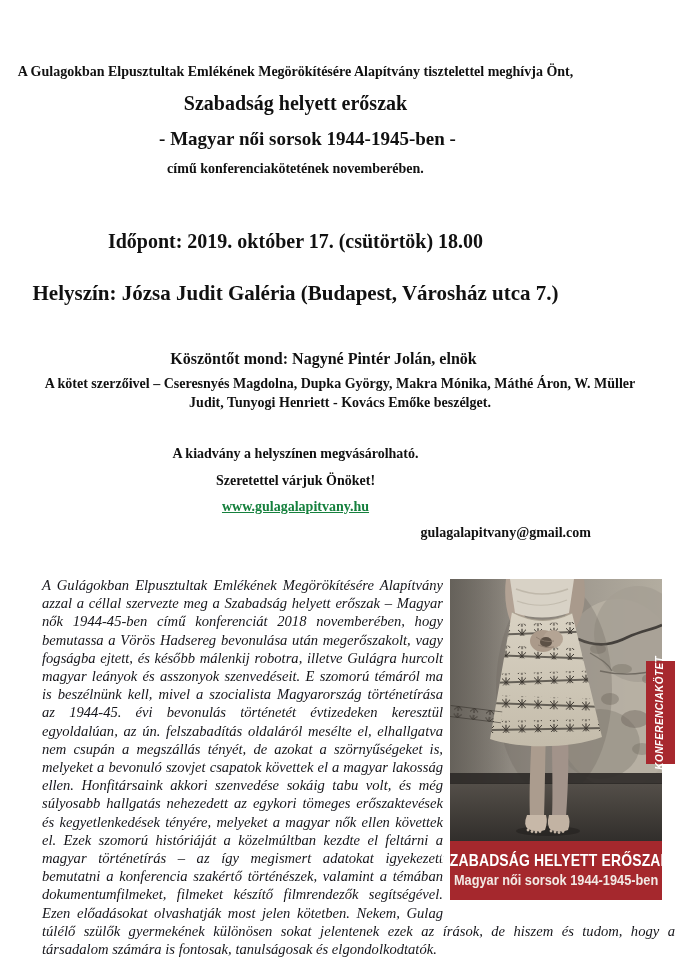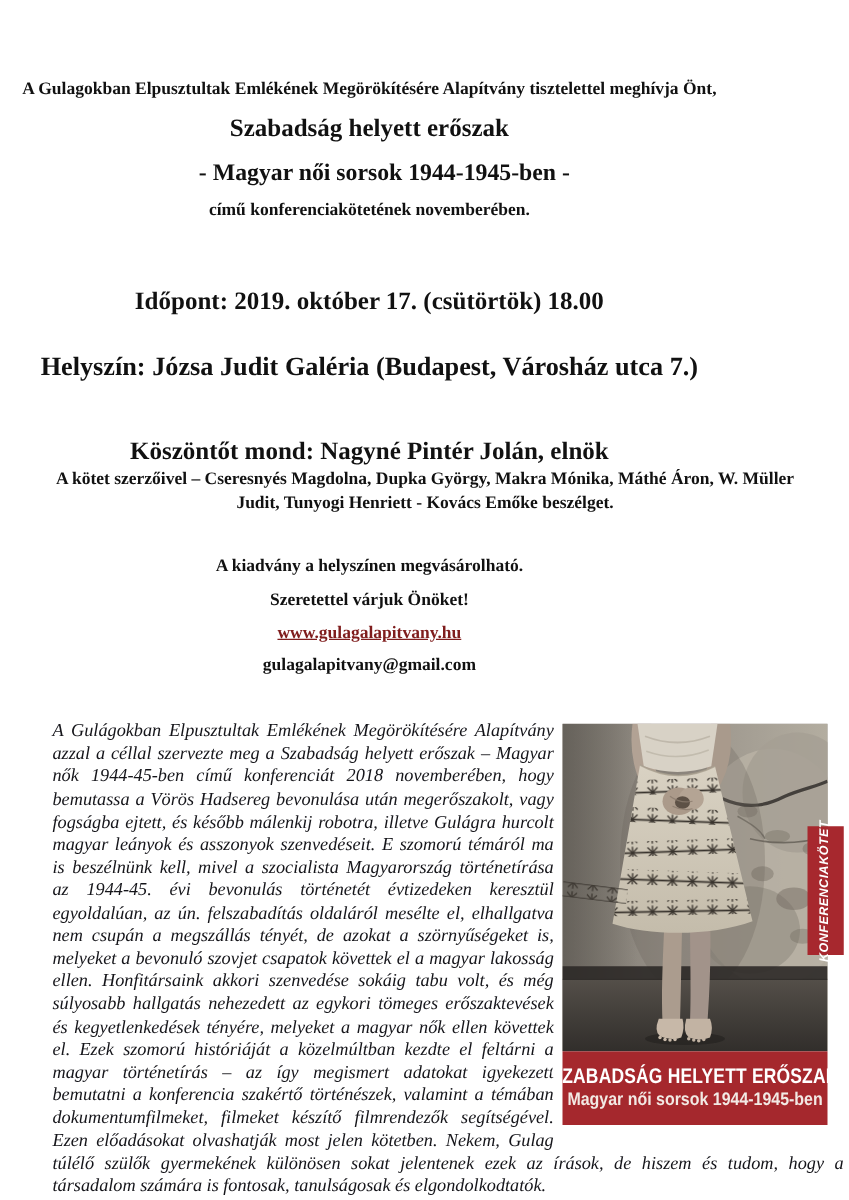--- a/index.html
+++ b/index.html
@@ -9,27 +9,27 @@
     overflow:hidden;
   }
   .abs{position:absolute;left:0;width:591px;text-align:center;}
   .b{font-weight:bold;}
   .invite{top:64px;font-size:14px;}
   .title{top:92px;font-size:20px;}
   .subtitle{top:128px;font-size:19px;margin-left:12px;}
   .cimu{top:161px;font-size:14px;}
   .idopont{top:214px;font-size:20px;margin-top:16px;}
   .helyszin{top:281px;font-size:21px;}
-  .koszonto{top:350px;font-size:20px;}
+  .koszonto{top:350px;font-size:16px;margin-left:28px;}
   .authors{top:374px;font-size:14px;line-height:19px;left:30px;width:620px;}
   .kiadvany{top:446px;font-size:14px;}
   .szeretettel{top:473px;font-size:14px;}
   .weblink{top:499px;font-size:14px;}
-  .weblink a{color:#7f1d1d;text-decoration:underline;font-weight:bold;cursor:pointer;}
-  .email{top:525px;font-size:14px;}
+  .weblink a{color:#15803d;text-decoration:underline;font-weight:bold;cursor:pointer;}
+  .email{top:525px;font-size:14px;text-align:right;}
 
   .body-section{
     position:absolute;top:576px;left:42px;width:633px;
     font-style:italic;font-size:14.6px;line-height:18.2px;
     text-align:justify;color:#15151a;
   }
   .body-section p{margin:0;}
 
   .cover-float{
     float:right;width:225px;height:321px;position:relative;

